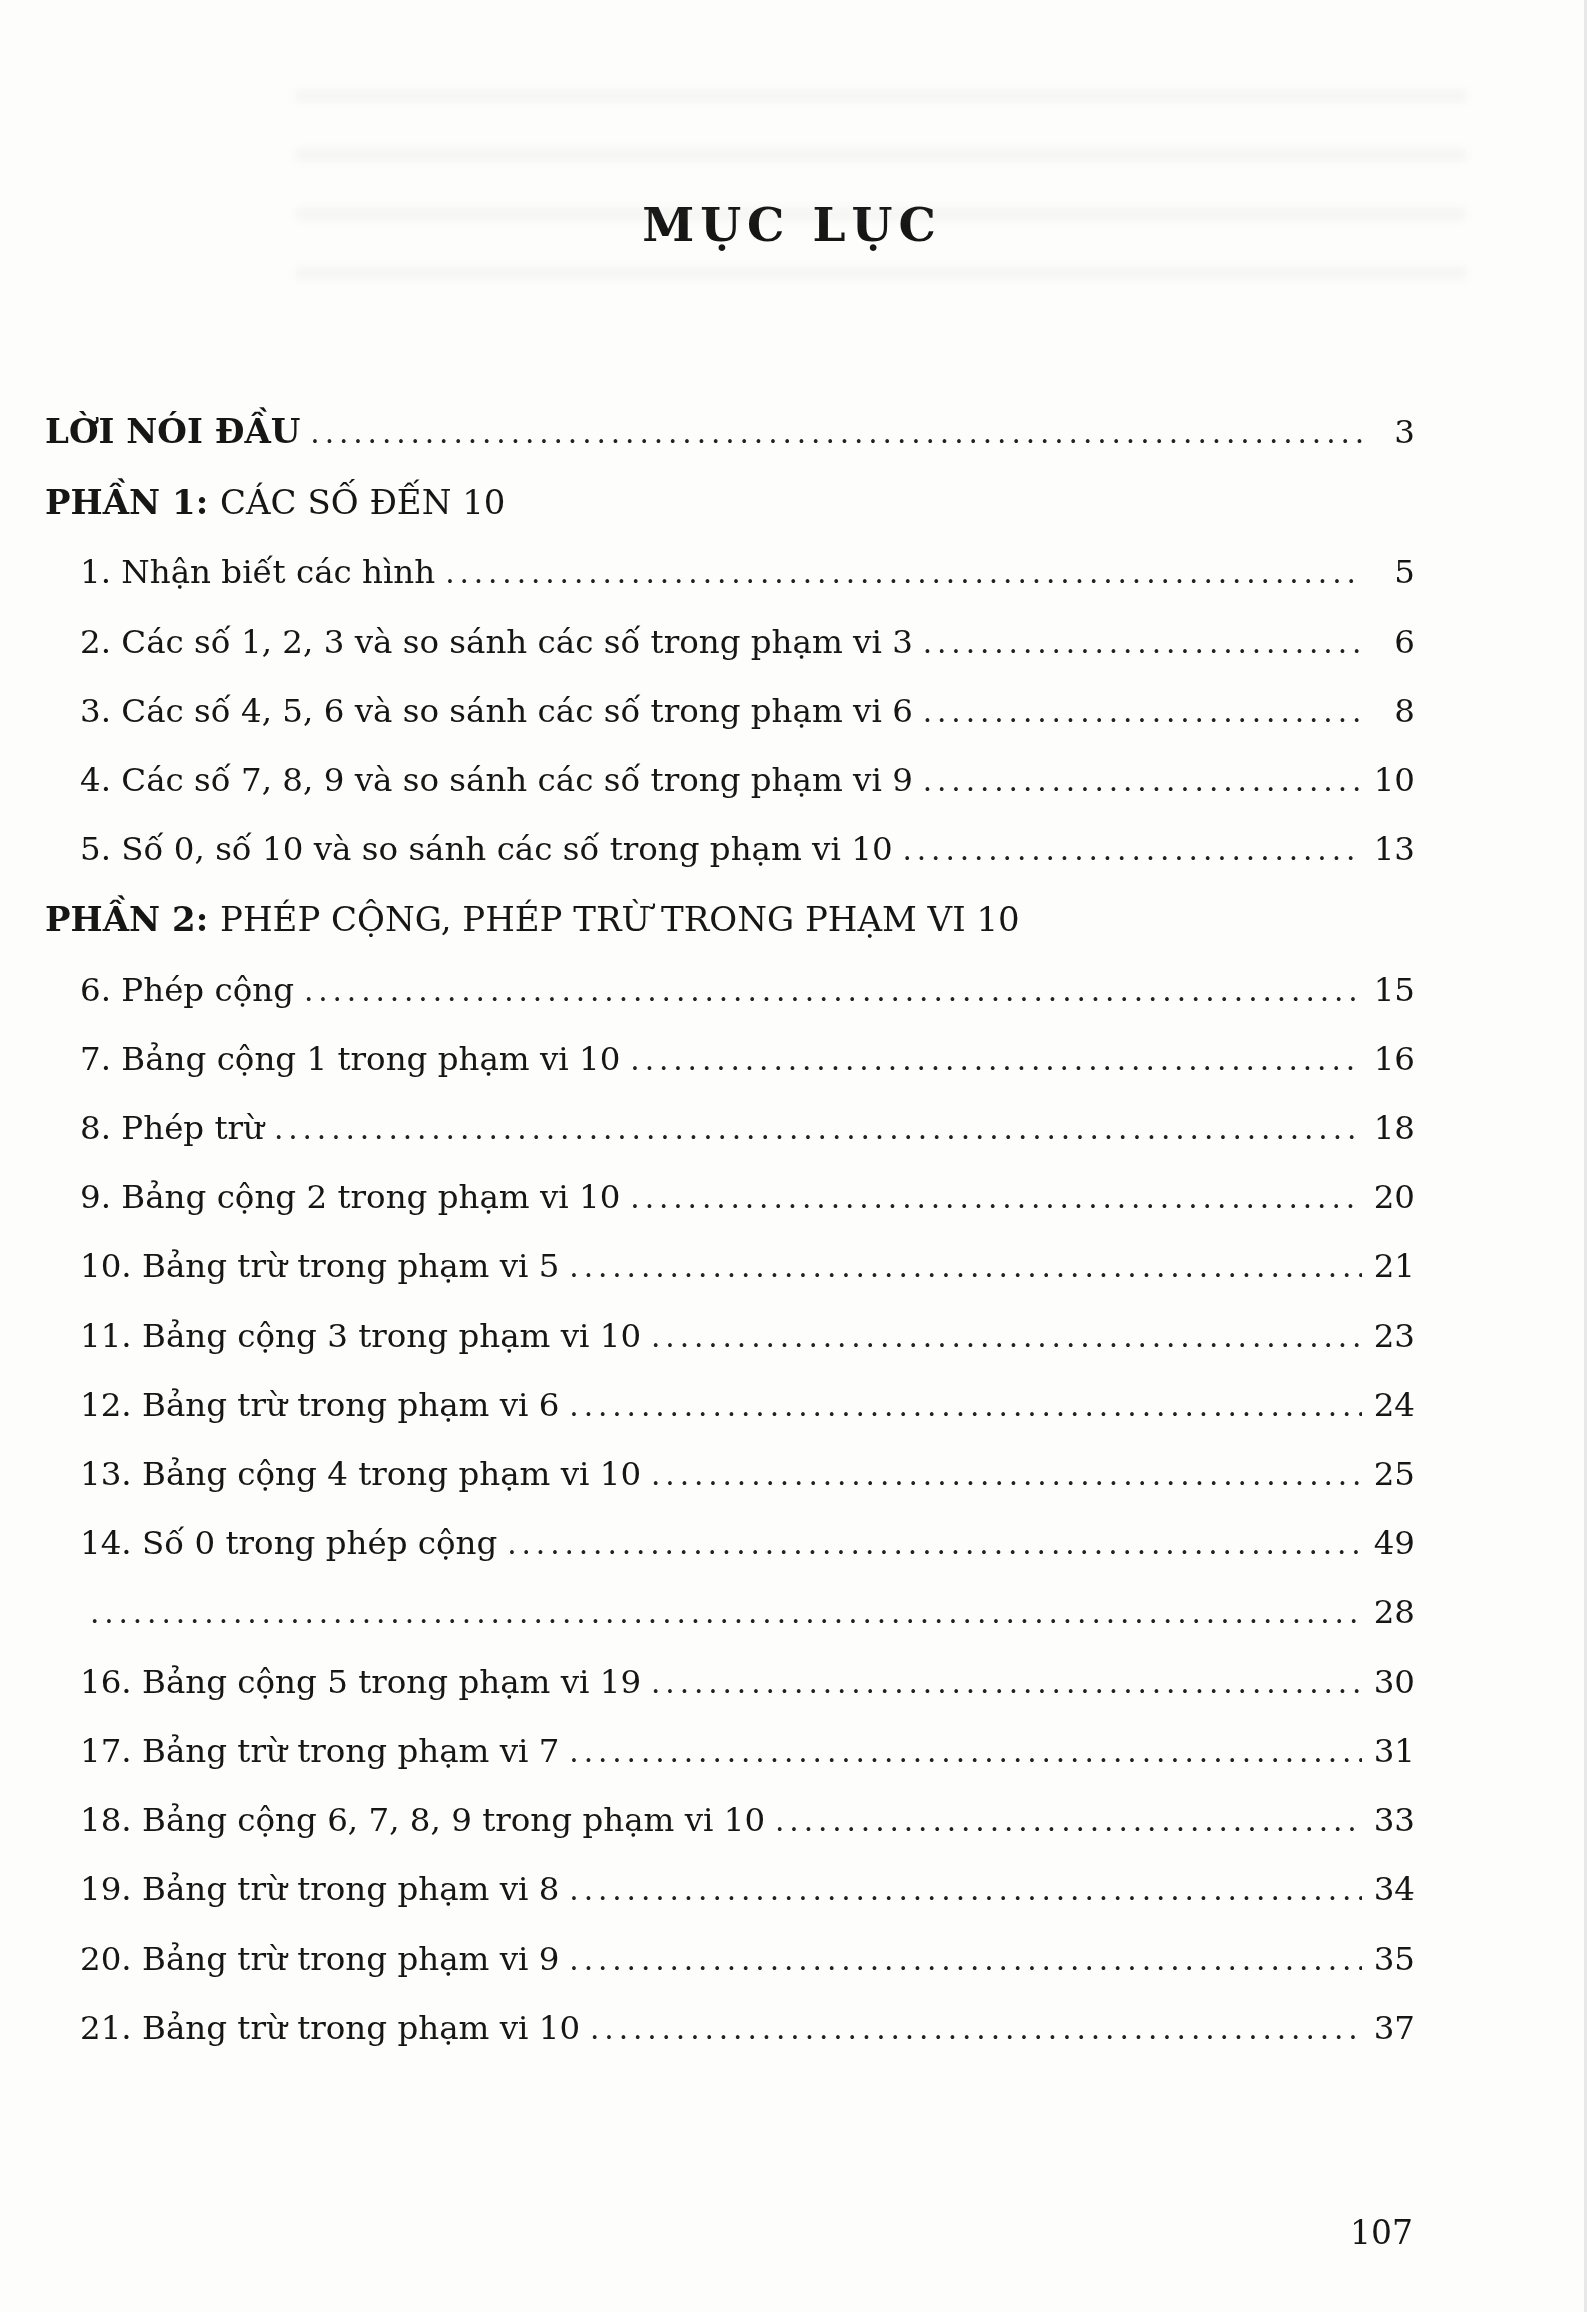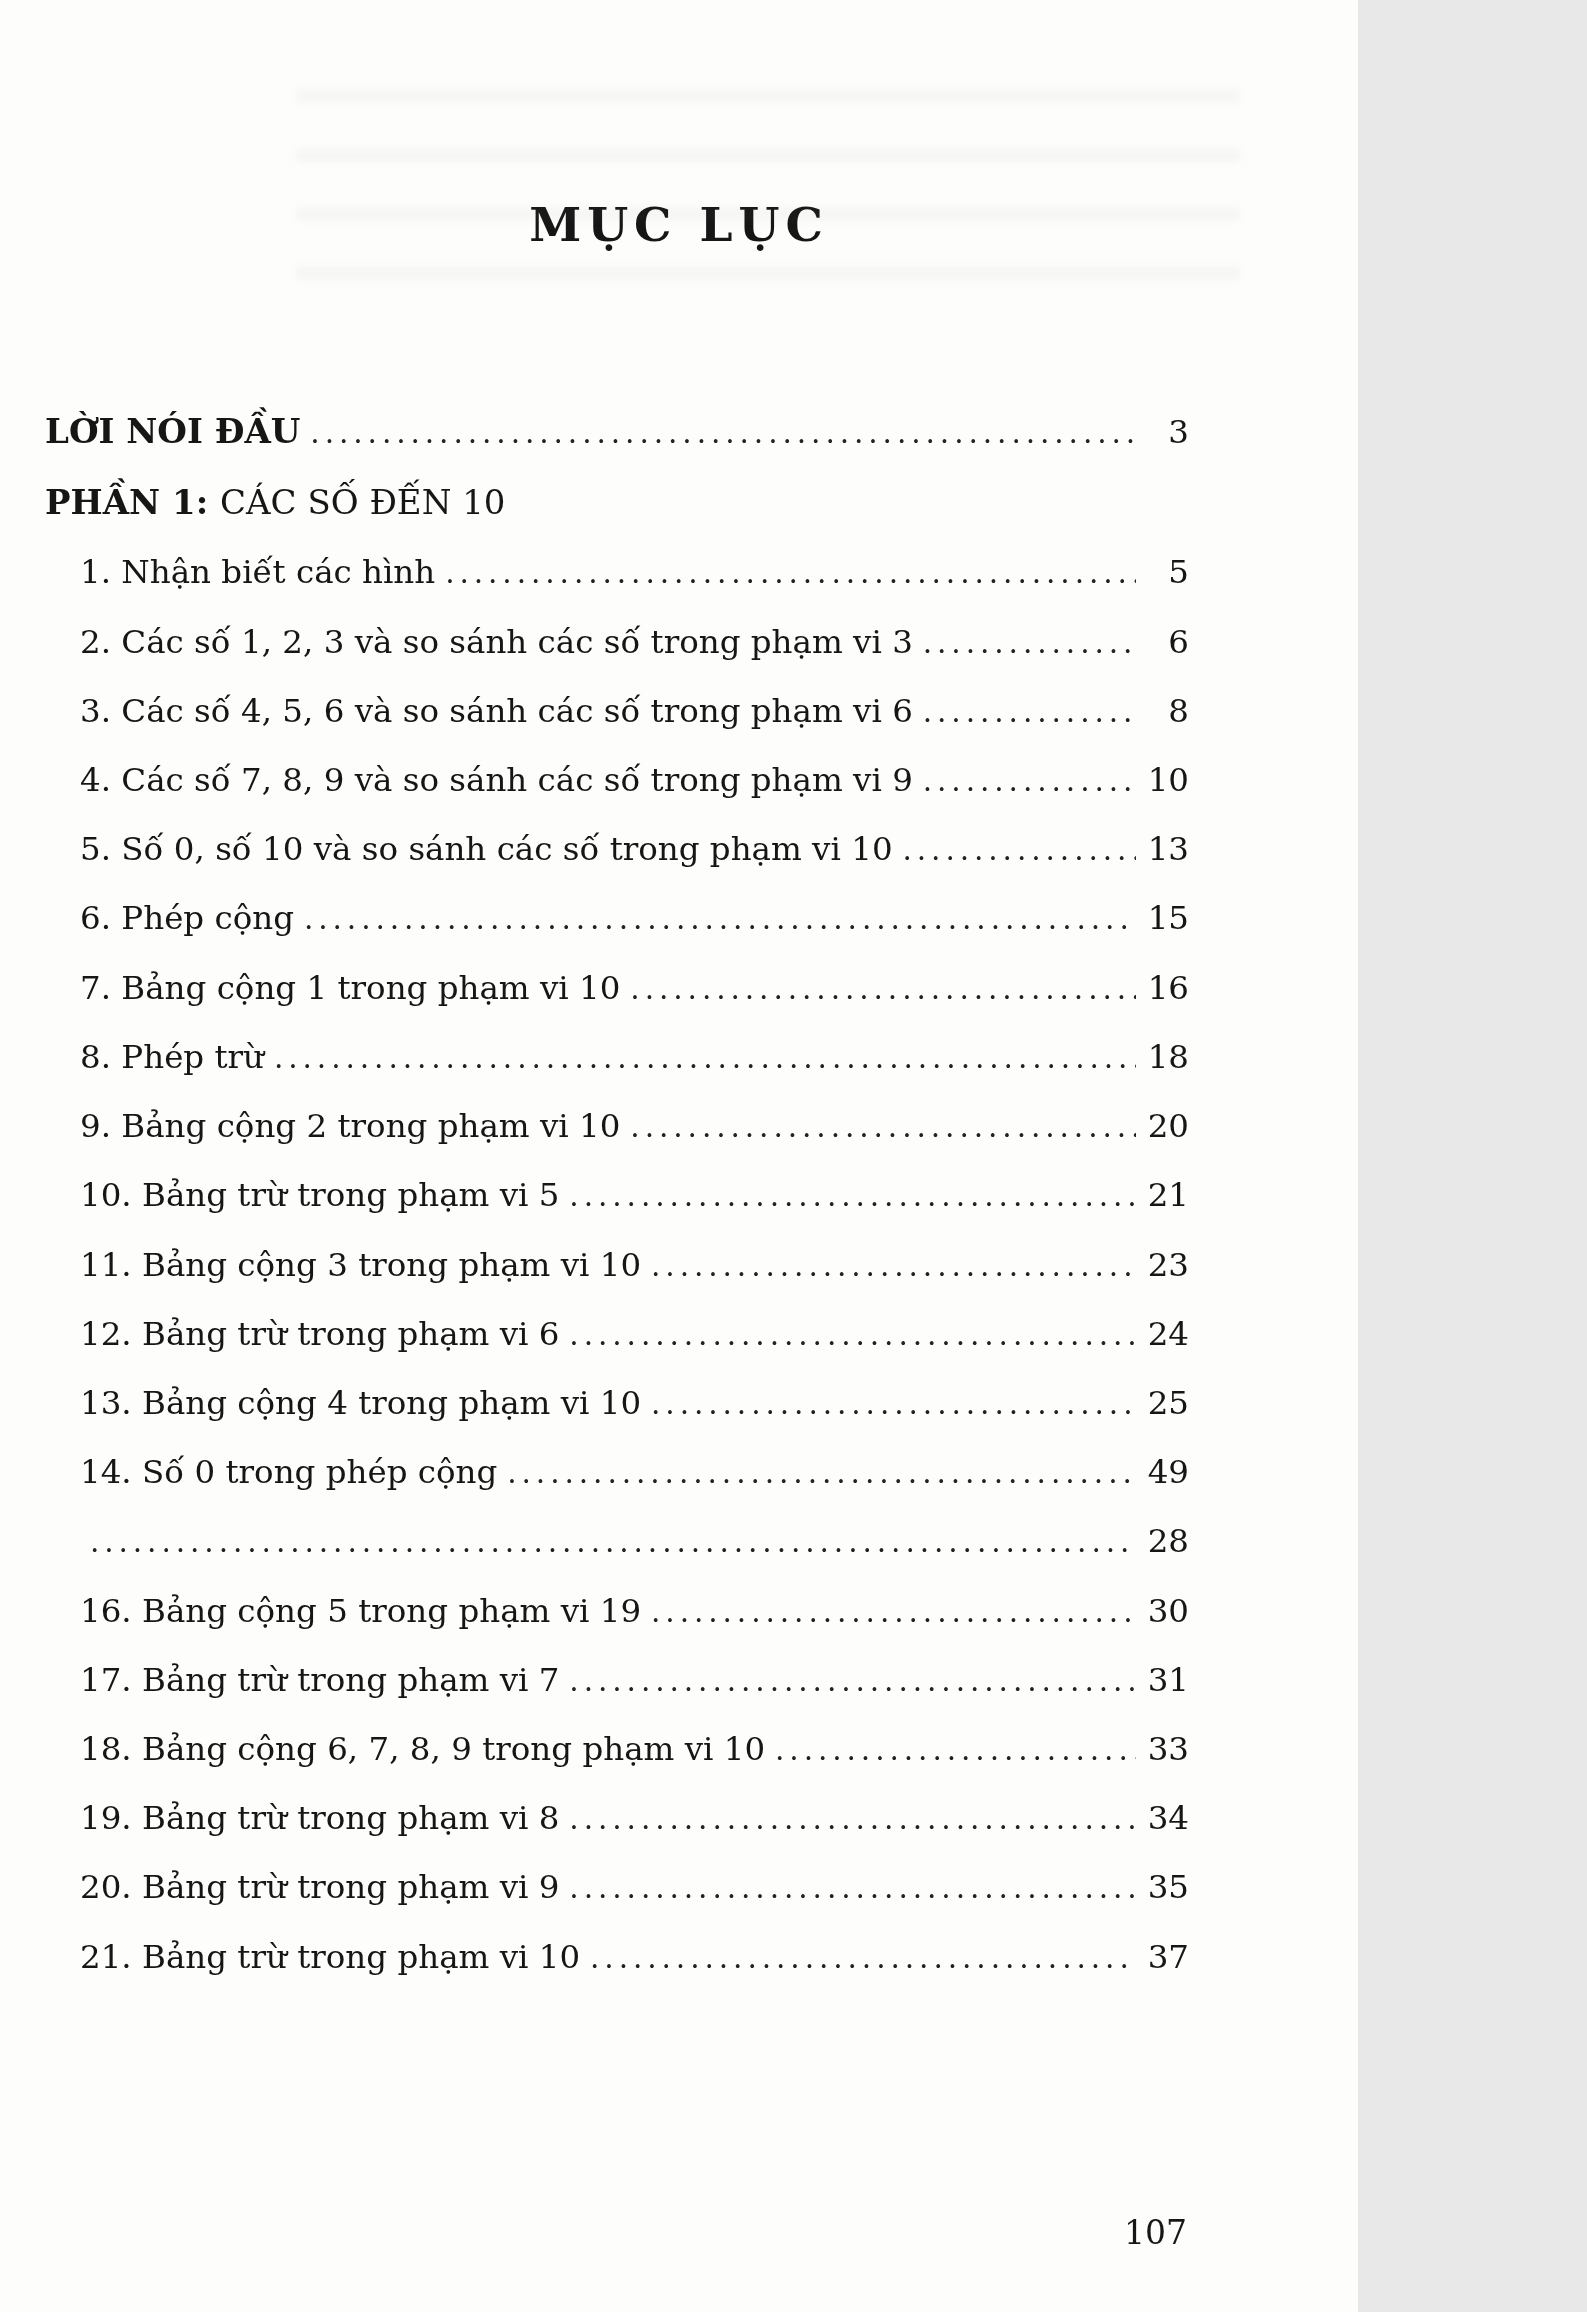--- a/index.html
+++ b/index.html
@@ -8,21 +8,21 @@
     background: #e8e8e8;
   }
   body {
     width: 1588px;
     height: 2313px;
     font-family: "DejaVu Serif", "Liberation Serif", serif;
     color: #161616;
   }
   .page {
     position: relative;
-    width: 1358px;
+    width: 1584px;
     height: 2313px;
     background: #fdfdfb;
     overflow: hidden;
     box-sizing: border-box;
   }
   
   .bleed {
     position: absolute;
     top: 89px;
     left: 296px;
@@ -130,20 +130,23 @@
       <div class="toc-row item">
         <span class="label">4. Các số 7, 8, 9 và so sánh các số trong phạm vi 9</span>
         <span class="dots">............................................................................................................................................................................................................................</span>
         <span class="pagenum">10</span>
       </div>
       <div class="toc-row item">
         <span class="label">5. Số 0, số 10 và so sánh các số trong phạm vi 10</span>
         <span class="dots">............................................................................................................................................................................................................................</span>
         <span class="pagenum">13</span>
       </div>
+      <div class="toc-row part">
+        <span class="label"><span class="prefix">PHẦN 2: </span><span>PHÉP CỘNG, PHÉP TRỪ TRONG PHẠM VI 10</span></span>
+      </div>
       <div class="toc-row item">
         <span class="label">6. Phép cộng</span>
         <span class="dots">............................................................................................................................................................................................................................</span>
         <span class="pagenum">15</span>
       </div>
       <div class="toc-row item">
         <span class="label">7. Bảng cộng 1 trong phạm vi 10</span>
         <span class="dots">............................................................................................................................................................................................................................</span>
         <span class="pagenum">16</span>
       </div>

